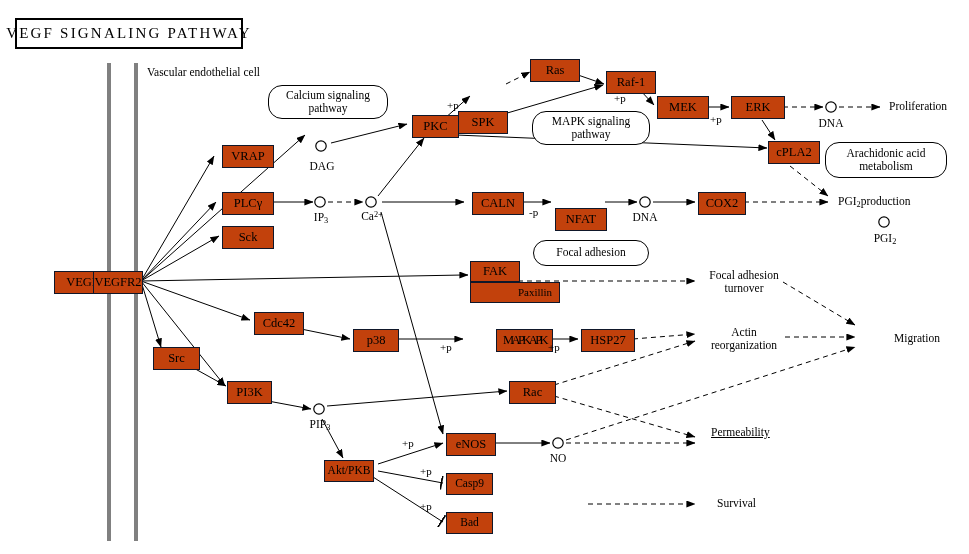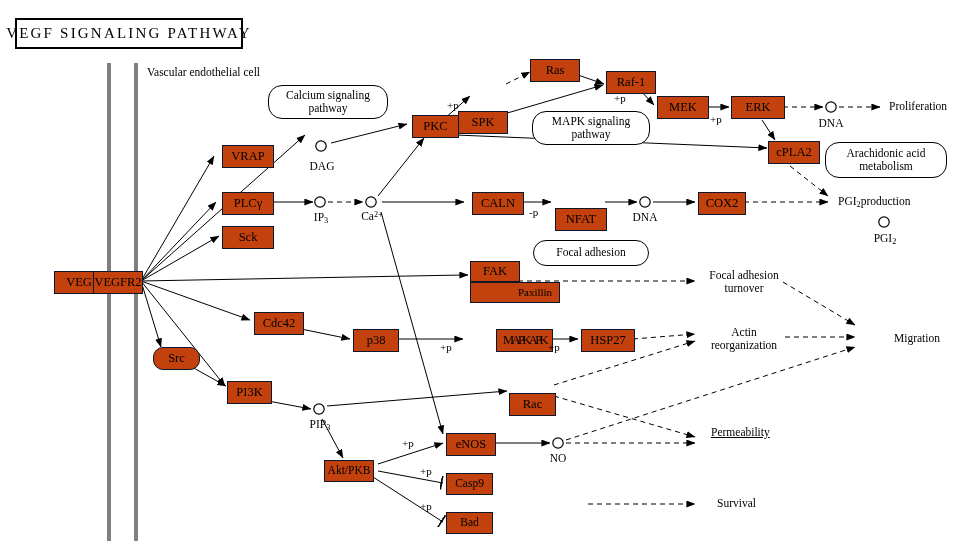--- a/index.html
+++ b/index.html
@@ -176,39 +176,39 @@
   </div>
   <div class="pathbox" style="left:533px;top:240px;width:114px;height:24px;">
     <span>Focal adhesion</span>
   </div>
 
   <div class="gene" style="left:20px;top:271px;width:55px;height:21px;margin-left:34px;">VEGF</div>
   <div class="gene" style="left:93px;top:271px;width:48px;height:21px;">VEGFR2</div>
   <div class="gene" style="left:222px;top:145px;width:50px;height:21px;">VRAP</div>
   <div class="gene" style="left:222px;top:192px;width:50px;height:21px;">PLCγ</div>
   <div class="gene" style="left:222px;top:226px;width:50px;height:21px;">Sck</div>
-  <div class="gene" style="left:153px;top:347px;width:45px;height:21px;border-radius:10px;">Src</div>
+  <div class="gene" style="left:153px;top:347px;width:45px;height:21px;">Src</div>
   <div class="gene" style="left:254px;top:312px;width:48px;height:21px;">Cdc42</div>
   <div class="gene" style="left:227px;top:381px;width:43px;height:21px;">PI3K</div>
   <div class="gene" style="left:412px;top:115px;width:45px;height:21px;">PKC</div>
   <div class="gene" style="left:458px;top:79px;width:48px;height:21px;margin-top:32px;">SPK</div>
   <div class="gene" style="left:530px;top:59px;width:48px;height:21px;">Ras</div>
   <div class="gene" style="left:606px;top:71px;width:48px;height:21px;">Raf-1</div>
   <div class="gene" style="left:657px;top:96px;width:50px;height:21px;">MEK</div>
   <div class="gene" style="left:731px;top:96px;width:52px;height:21px;">ERK</div>
   <div class="gene" style="left:768px;top:141px;width:50px;height:21px;">cPLA2</div>
   <div class="gene" style="left:472px;top:192px;width:50px;height:21px;">CALN</div>
   <div class="gene" style="left:555px;top:208px;width:50px;height:21px;">NFAT</div>
   <div class="gene" style="left:698px;top:192px;width:46px;height:21px;">COX2</div>
   <div class="gene" style="left:470px;top:261px;width:48px;height:19px;">FAK</div>
   <div class="gene" style="left:470px;top:282px;width:48px;height:19px;font-size:11px;padding-left:40px;">Paxillin</div>
   <div class="gene" style="left:353px;top:329px;width:44px;height:21px;">p38</div>
   <div class="gene squeeze" style="left:468px;top:329px;width:55px;height:21px;margin-left:28px;">MAPKAPK</div>
   <div class="gene" style="left:581px;top:329px;width:52px;height:21px;">HSP27</div>
-  <div class="gene" style="left:509px;top:381px;width:45px;height:21px;margin-top:12px;">Rac</div>
+  <div class="gene" style="left:509px;top:381px;width:45px;height:21px;">Rac</div>
   <div class="gene" style="left:446px;top:433px;width:48px;height:21px;">eNOS</div>
   <div class="gene" style="left:324px;top:460px;width:48px;height:20px;font-size:11.5px;">Akt/PKB</div>
   <div class="gene" style="left:446px;top:473px;width:45px;height:20px;font-size:11.5px;">Casp9</div>
   <div class="gene" style="left:446px;top:512px;width:45px;height:20px;font-size:11.5px;">Bad</div>
 
   <div class="lbl c" style="left:303px;top:160px;width:38px;">DAG</div>
   <div class="lbl c" style="left:303px;top:211px;width:36px;">IP<sub>3</sub></div>
   <div class="lbl c" style="left:353px;top:210px;width:38px;">Ca<sup>2+</sup></div>
   <div class="lbl c" style="left:301px;top:418px;width:38px;">PIP<sub>3</sub></div>
   <div class="lbl c" style="left:812px;top:117px;width:38px;">DNA</div>

